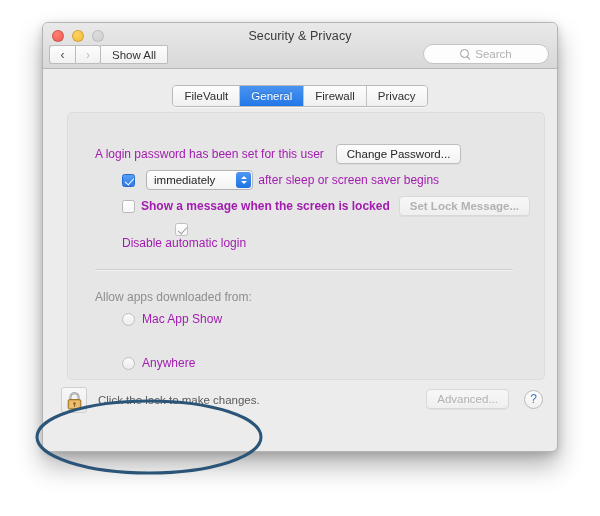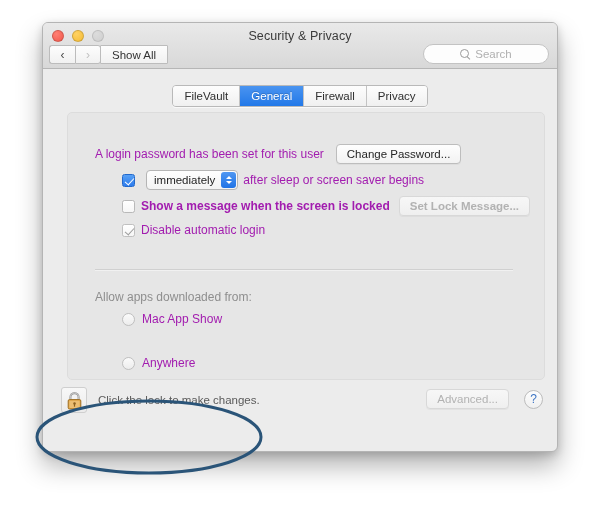--- a/index.html
+++ b/index.html
@@ -243,21 +243,21 @@
   .popup {
     height: 20px;
     display: flex;
     align-items: center;
     background: linear-gradient(to bottom, #fefefe, #f3f3f3);
     border: 1px solid #b5b5b5;
     border-radius: 4px;
     padding-left: 7px;
     margin: 0 5px;
   }
-  .popup .pval { font-size: 11.5px; color: #1d1d1d; padding-right: 6px; }
+  .popup .pval { font-size: 11.5px; color: #1d1d1d; padding-right: 21px; }
   .popup .arrows {
     width: 15px;
     align-self: stretch;
     margin: 1px 1px 1px 0;
     border-radius: 3px;
     background: linear-gradient(to bottom, #4f97f2, #1f73e6);
     display: flex;
     flex-direction: column;
     align-items: center;
     justify-content: center;
@@ -424,21 +424,21 @@
       </div>
 
       <div class="row" style="left:54px; top:83px;font-weight:bold;">
         <span class="cbox off"></span>
         <span class="lbl">Show a message when the screen is locked</span>
         <div class="pushbtn disabled" style="margin-left:9px;">
           <span>Set Lock Message...</span>
         </div>
       </div>
 
-      <div class="row" style="left:54px; top:110px;">
+      <div class="row" style="left:54px; top:110px;flex-direction:column;">
         <span class="cbox grey"></span>
         <span class="lbl">Disable automatic login</span>
       </div>
 
       <div class="sep"></div>
 
       <div class="row" style="left:27px; top:177px;">
         <span class="lbl dim">Allow apps downloaded from:</span>
       </div>
 

